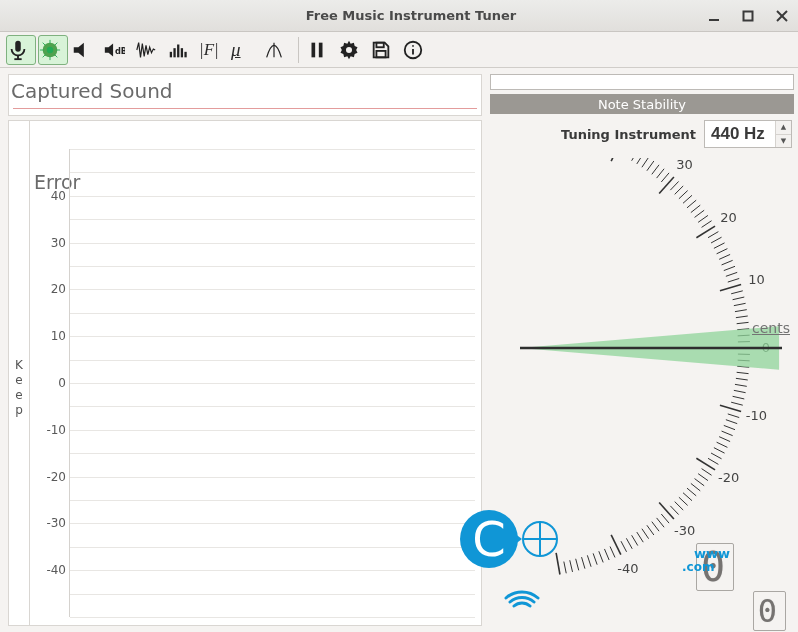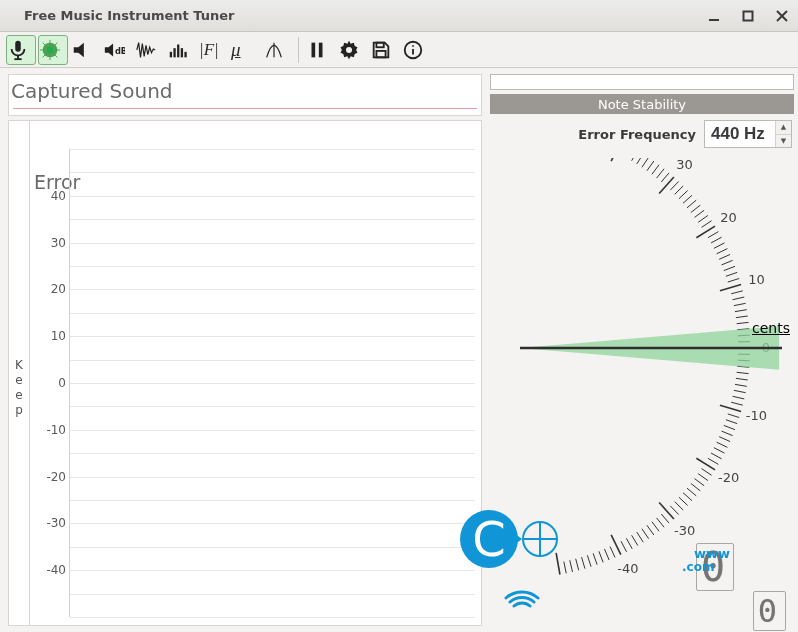--- a/index.html
+++ b/index.html
@@ -18,20 +18,21 @@
     height: 32px;
     background: linear-gradient(#ececea, #e1dfdc);
     border-bottom: 1px solid #c9c6c2;
     display: flex;
     align-items: center;
     position: relative;
   }
   .titlebar-title {
     position: absolute;
     left: 0; right: 0;
+    text-align: center;
     font-weight: bold;
     font-size: 13px;
     color: #4a4a4a;
     pointer-events: none;
     margin-left: 24px;
   }
   .win-btns {
     position: absolute;
     right: 6px; top: 0; bottom: 0;
     display: flex;
@@ -230,21 +231,21 @@
   }
   .dial-svg {
     position:absolute;
     top:10px; left:0;
     width:300px; height:420px;
   }
   .cents-lbl {
     position:absolute;
     right:4px; top:172px;
     font-size:14px;
-    color:#000000;
+    color:#737373;
     text-decoration:underline;
   }
   .seg7 {
     position:absolute;
     font-family: monospace;
     font-size:40px;
     letter-spacing:4px;
     color:#767371;
     text-shadow:0 0 1px #ccc;
   }
@@ -454,21 +455,21 @@
             <div class="err-tick-lbl" style="top: 90%;">-40</div>
           </div>
       </div>
     </div>
   </div>
 
   <div class="right">
     <div class="stability-bar"></div>
     <div class="note-stab">Note Stability</div>
     <div class="tune-row">
-      <span class="tune-label">Error Frequency</span>
+      <span class="tune-label">Tuning Instrument</span>
       <div class="tune-input-wrap">
         <input class="tune-input" value="440 Hz" style="">
         <div class="spin">
           <div class="spin-btn">▲</div>
           <div class="spin-btn">▼</div>
         </div>
       </div>
     </div>
 
     <div class="dial-area">

